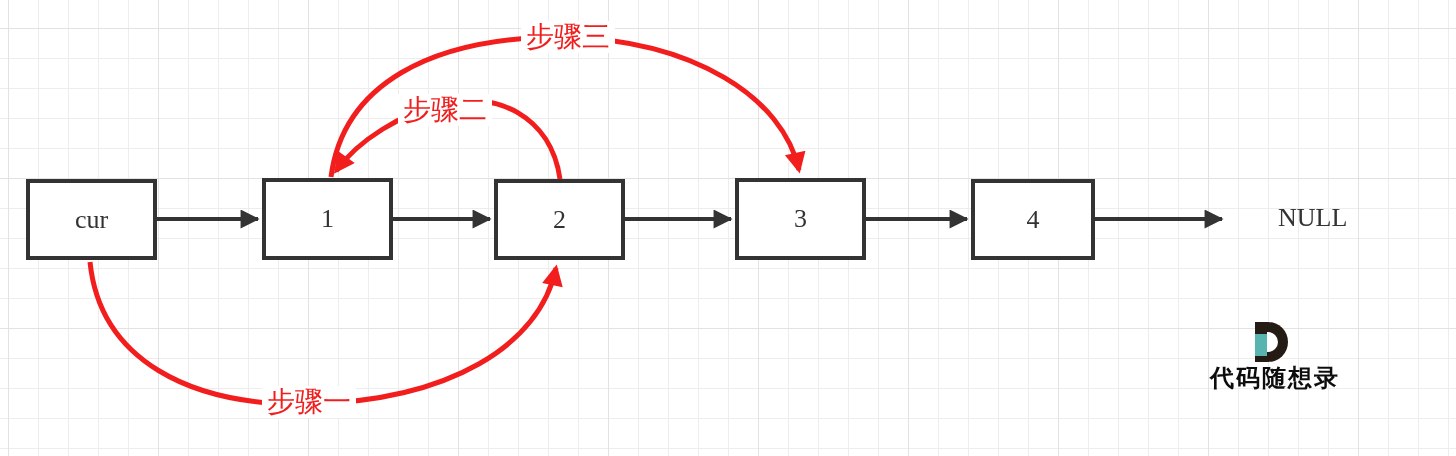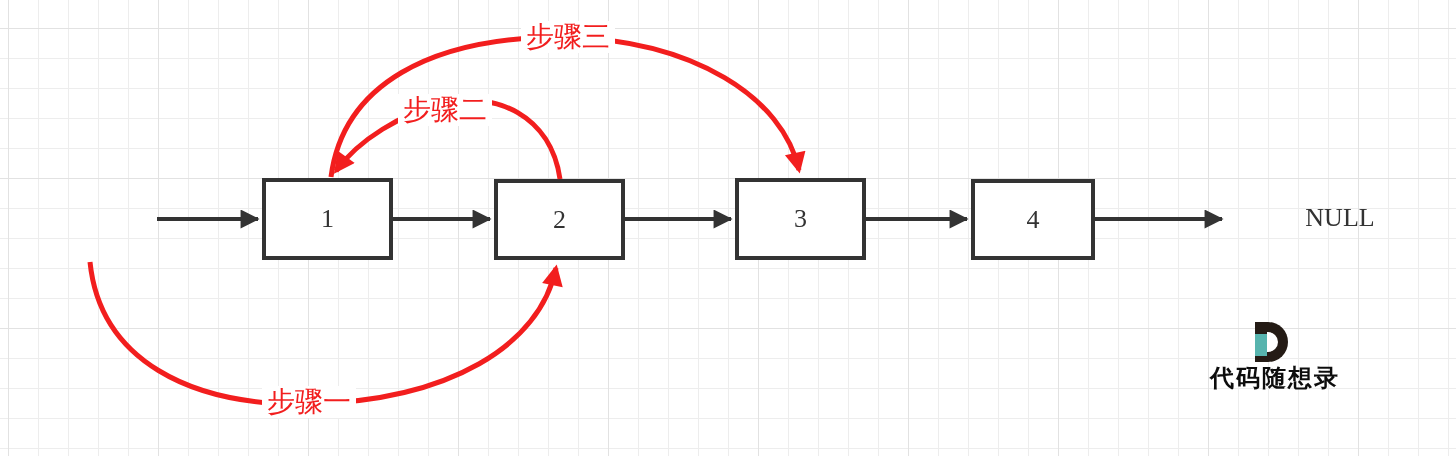--- a/index.html
+++ b/index.html
@@ -43,21 +43,20 @@
     position: absolute;
     left: 0; top: 0;
     z-index: 3;
     pointer-events: none;
   }
 
   .terminal {
     position: absolute;
     left: 1278px; top: 203px;
     width: 124px;
-    text-align: center;
     font-size: 26px;
     color: #333333;
     z-index: 2;
   }
 
   .step-label {
     position: absolute;
     z-index: 4;
     background: #ffffff;
     color: #f21e1e;
@@ -96,20 +95,23 @@
     letter-spacing: 2px;
     color: #0d0d0d;
     white-space: nowrap;
   }
 </style>
 </head>
 <body>
 
 <div class="canvas">
 
+  <div class="node node-cur">
+    <span>cur</span>
+  </div>
   <div class="node node-1">
     <span>1</span>
   </div>
   <div class="node node-2">
     <span>2</span>
   </div>
   <div class="node node-3">
     <span>3</span>
   </div>
   <div class="node node-4">

